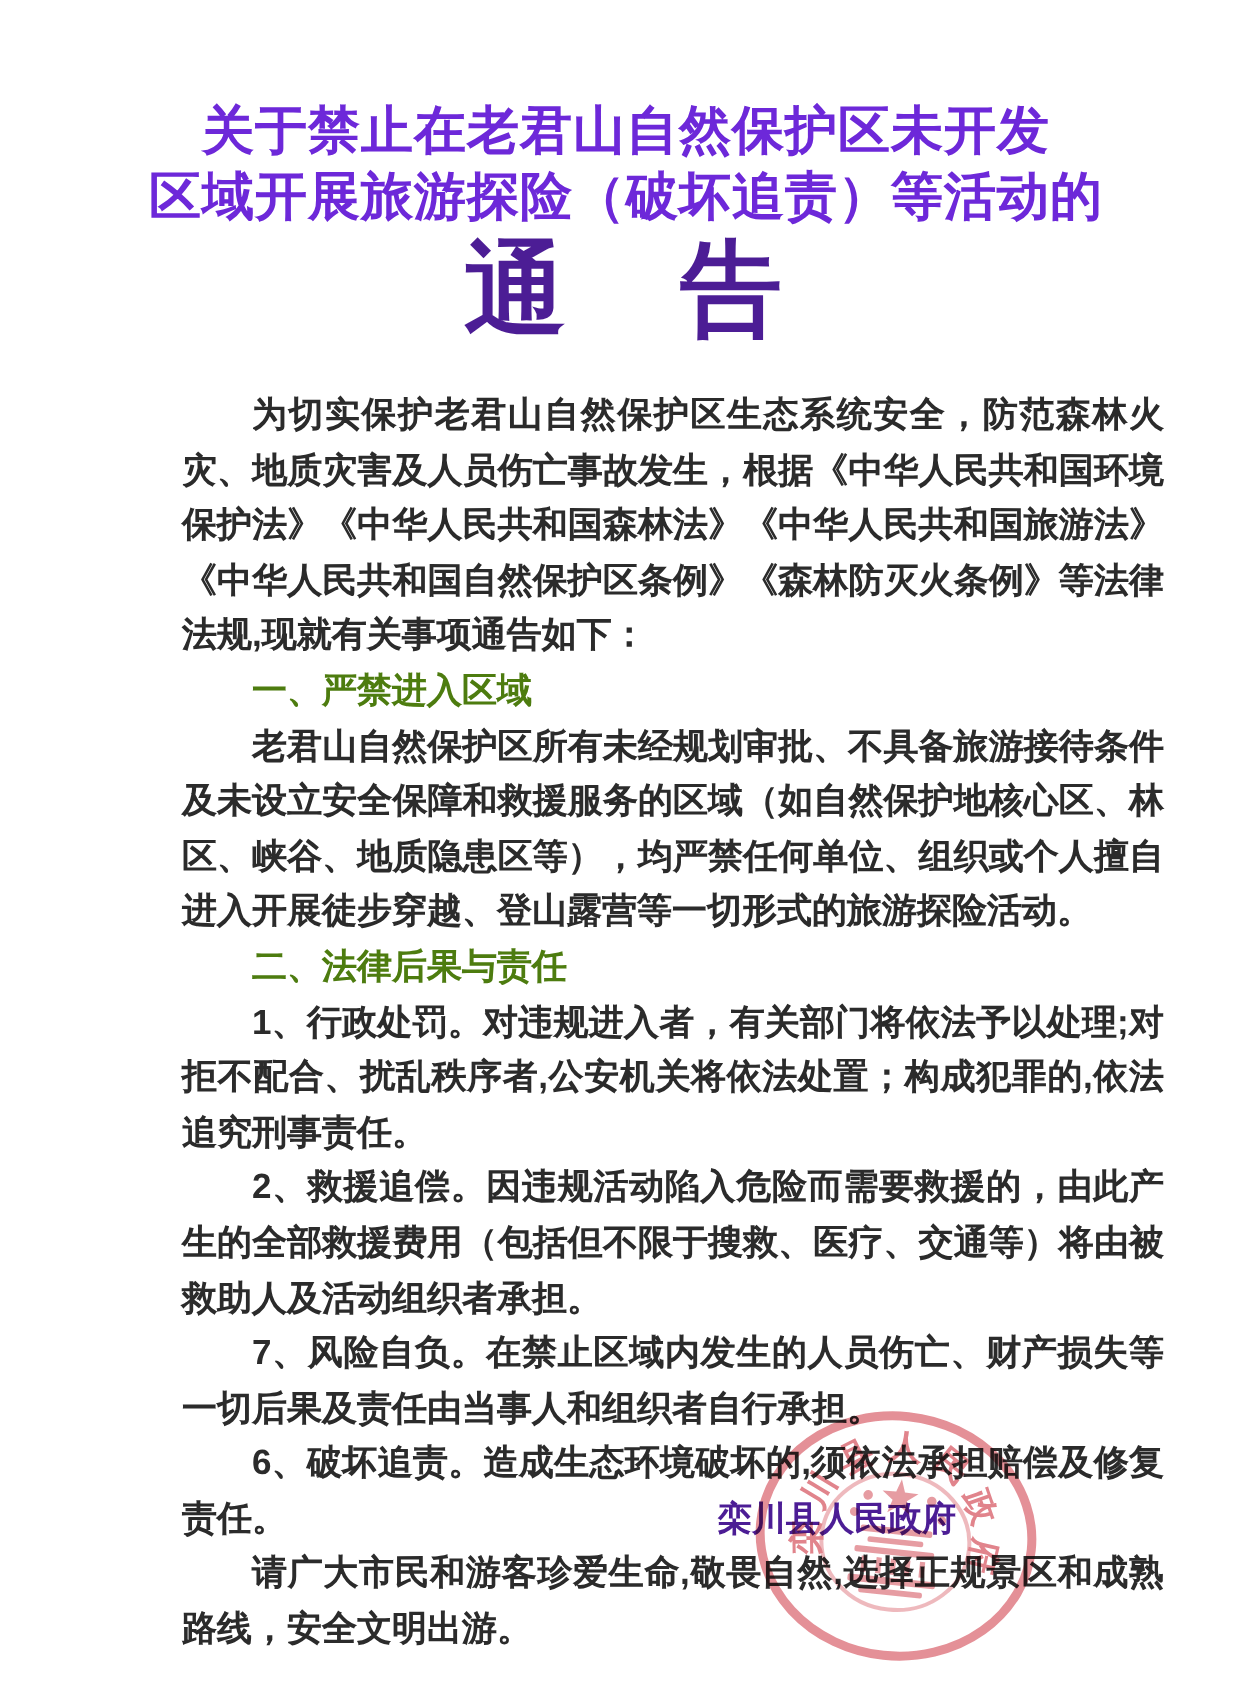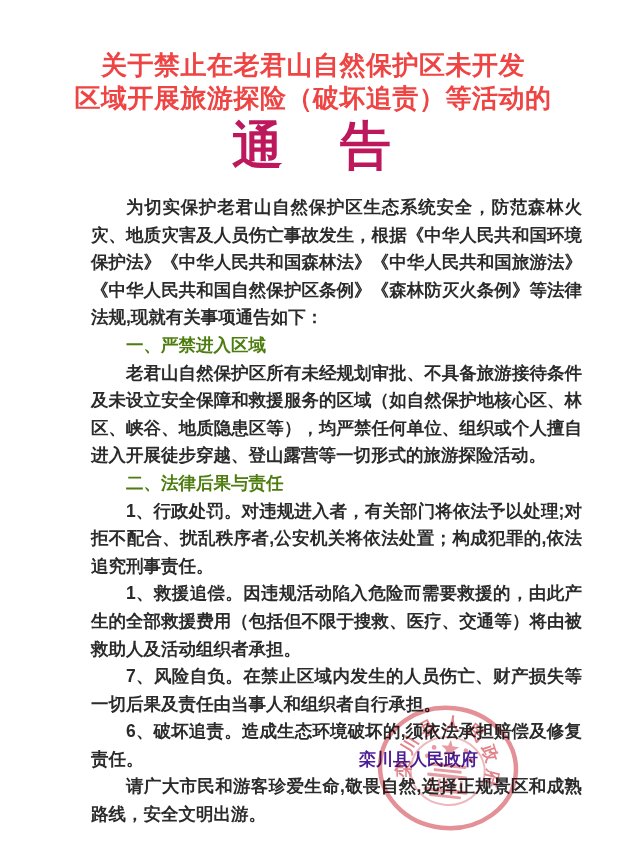--- a/index.html
+++ b/index.html
@@ -9,29 +9,29 @@
     margin:0 auto;
     background:#ffffff;
     overflow:hidden;
     font-family:"Liberation Sans","DejaVu Sans",sans-serif;
     color:#2a2a2a;
   }
   .title-block {
     position:absolute; top:49px; left:0; right:0;
     text-align:center;
     font-size:26px; font-weight:bold; line-height:33px;
-    color:#ef4444;
+    color:#6d28d9;
     letter-spacing:0.5px;
   }
   .notice-word {
     position:absolute; top:116px; left:0; right:0;
     text-align:center;
     font-family:"DejaVu Serif","Liberation Serif",serif;
     font-size:51px; font-weight:bold; line-height:58px;
-    color:#be185d;
+    color:#4c1d95;
     letter-spacing:3px;
   }
   .content {
     position:absolute; top:194px; left:72px; width:491px;
     font-size:17.5px; line-height:27.6px;
     text-align:justify;
     color:#2b2b2b;
     font-weight:600;
     margin-left:19px;
   }
@@ -68,21 +68,21 @@
   </div>
 
   <div class="notice-word">通　告</div>
 
   <div class="content">
     <p>为切实保护老君山自然保护区生态系统安全，防范森林火灾、地质灾害及人员伤亡事故发生，根据《中华人民共和国环境保护法》《中华人民共和国森林法》《中华人民共和国旅游法》《中华人民共和国自然保护区条例》《森林防灭火条例》等法律法规,现就有关事项通告如下：</p>
     <p class="heading">一、严禁进入区域</p>
     <p>老君山自然保护区所有未经规划审批、不具备旅游接待条件及未设立安全保障和救援服务的区域（如自然保护地核心区、林区、峡谷、地质隐患区等），均严禁任何单位、组织或个人擅自进入开展徒步穿越、登山露营等一切形式的旅游探险活动。</p>
     <p class="heading">二、法律后果与责任</p>
     <p>1、行政处罚。对违规进入者，有关部门将依法予以处理;对拒不配合、扰乱秩序者,公安机关将依法处置；构成犯罪的,依法追究刑事责任。</p>
-    <p>1、救援追偿。因违规活动陷入危险而需要救援的，由此产生的全部救援费用（包括但不限于搜救、医疗、交通等）将由被救助人及活动组织者承担。</p>
+    <p>2、救援追偿。因违规活动陷入危险而需要救援的，由此产生的全部救援费用（包括但不限于搜救、医疗、交通等）将由被救助人及活动组织者承担。</p>
     <p>7、风险自负。在禁止区域内发生的人员伤亡、财产损失等一切后果及责任由当事人和组织者自行承担。</p>
     <p>6、破坏追责。造成生态环境破坏的,须依法承担赔偿及修复责任。</p>
     <p>请广大市民和游客珍爱生命,敬畏自然,选择正规景区和成熟路线，安全文明出游。</p>
   </div>
 
   <div class="signature">
     <div>栾川县人民政府</div>
   </div>
 
   <svg class="seal" viewBox="0 0 148 136" aria-hidden="true">

